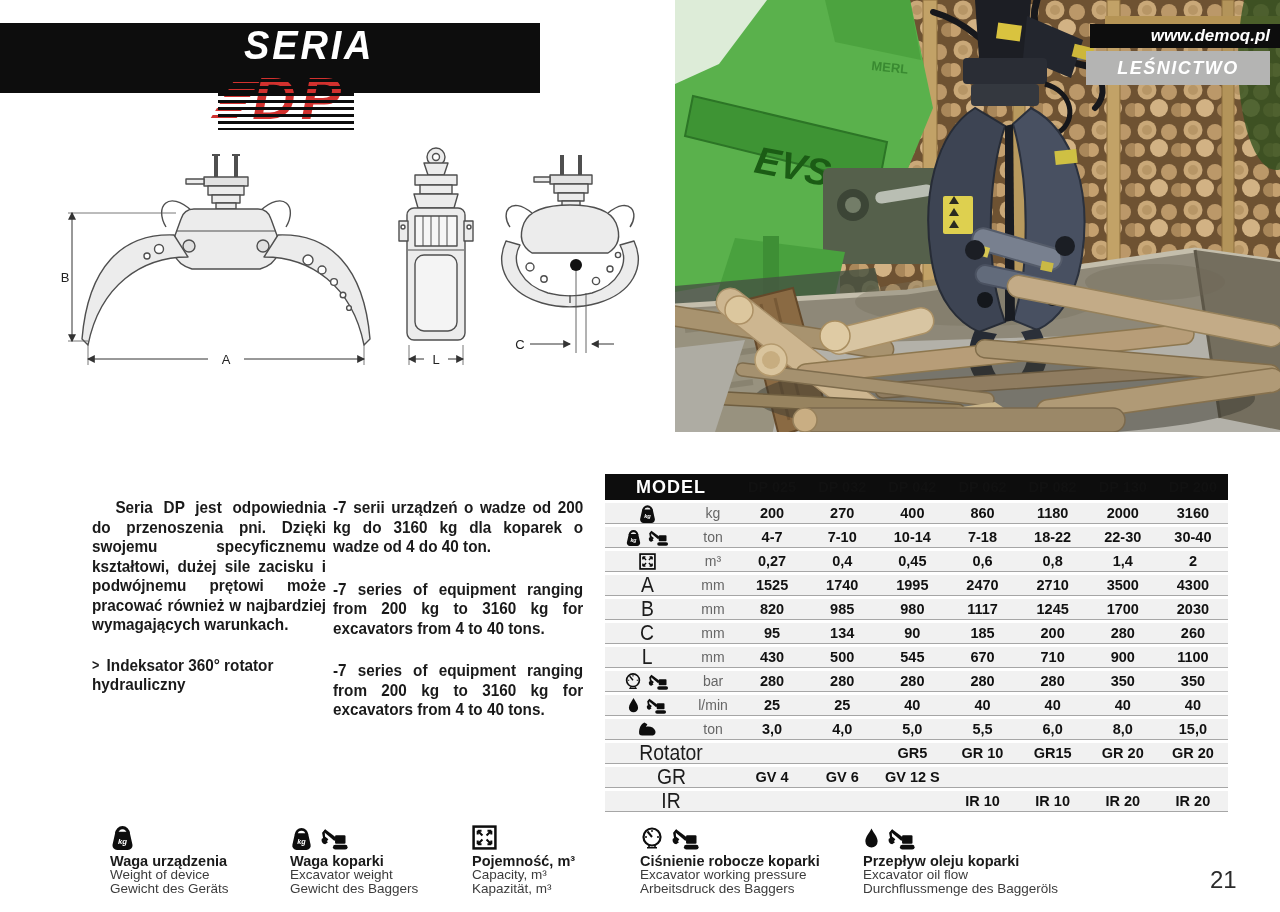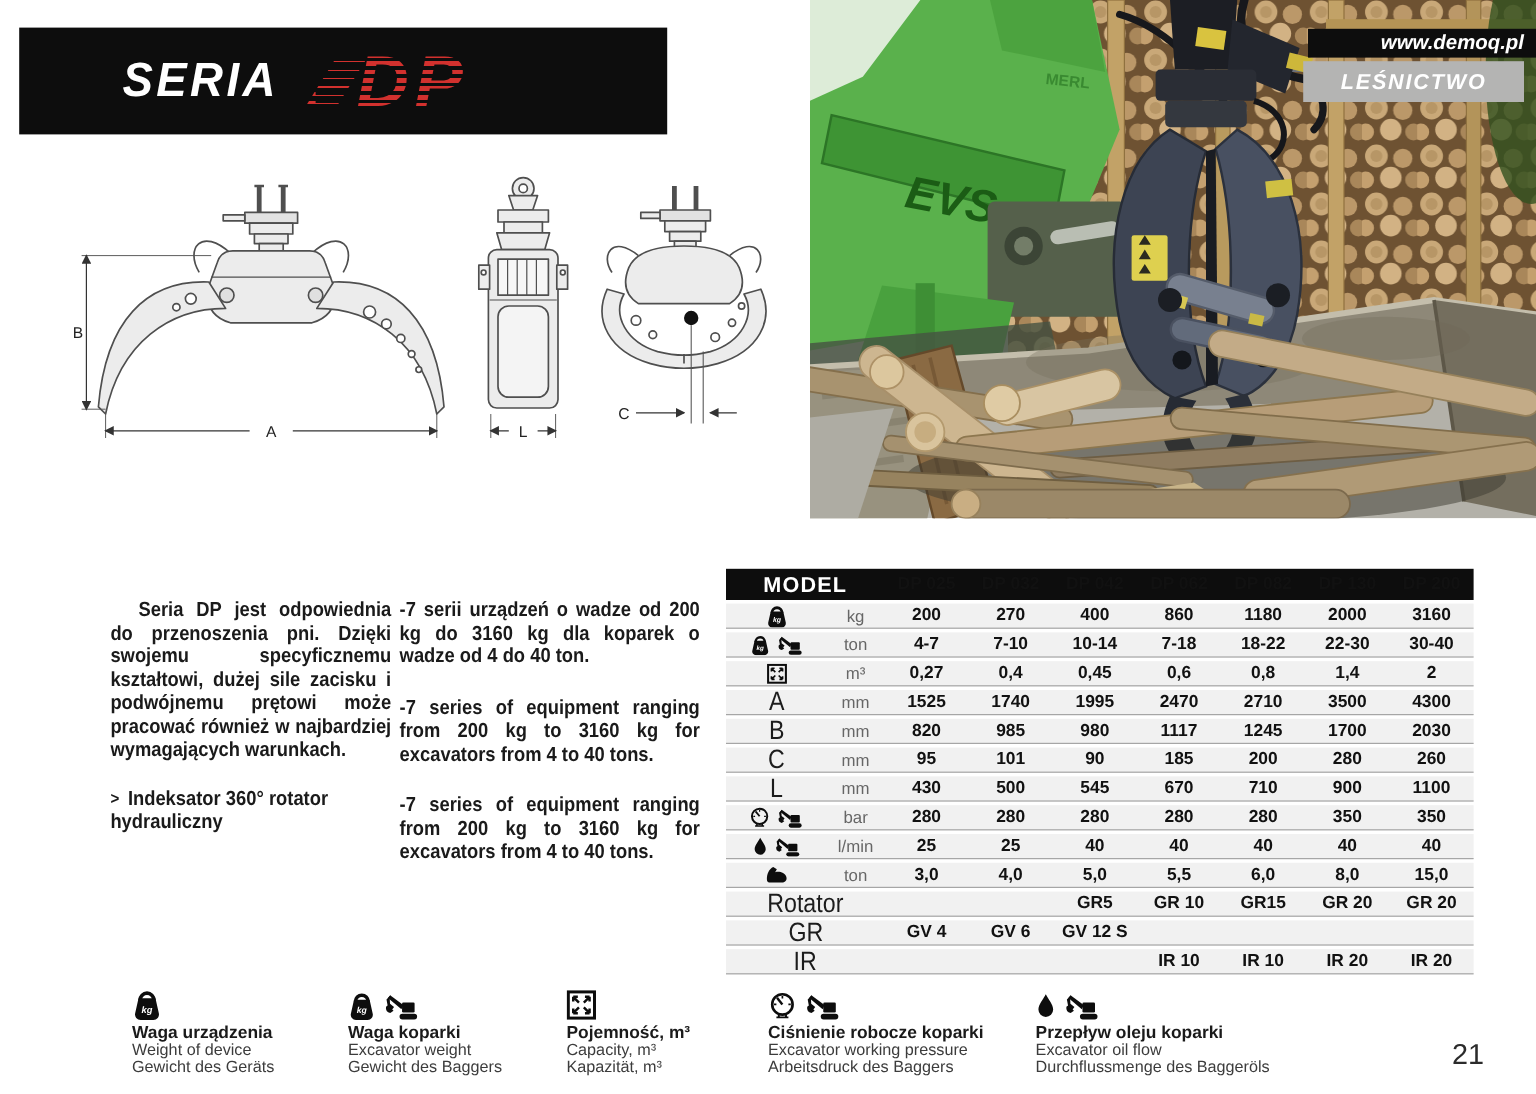--- a/index.html
+++ b/index.html
@@ -1,21 +1,21 @@
 <!DOCTYPE html>
 <html><head>
 <meta charset="utf-8">
 <style>
   html,body{margin:0;padding:0;background:#9a9a9a;}
   .page{position:relative;width:1280px;height:912px;background:#ffffff;overflow:hidden;
         font-family:"Liberation Sans",sans-serif;color:#1a1a1a;}
 
   
-  .banner-series{position:absolute;left:16px;top:23px;width:540px;height:89px;background:#0d0d0d;
-                 display:flex;align-items:center;}
+  .banner-series{position:absolute;left:0;top:23px;width:540px;height:70px;background:#0d0d0d;
+                 display:flex;align-items:center;flex-direction:column;}
   .seria{margin-left:86px;color:#fff;font-size:40px;font-weight:bold;font-style:italic;
          letter-spacing:3px;transform:scaleX(.95);transform-origin:0 50%;}
   .dp-wrap{position:relative;margin-left:58px;height:60px;margin-top:2px;}
   .dp-speed{position:absolute;left:-30px;top:10px;width:26px;height:40px;
             background:repeating-linear-gradient(180deg,#d2312e 0 3px,transparent 3px 7px);
             transform:skewX(-32deg);}
   .dp-text{position:relative;font-size:60px;line-height:58px;font-weight:bold;font-style:italic;
            color:#d2312e;letter-spacing:5px;}
   .dp-stripes{position:absolute;left:-34px;right:-8px;top:-2px;bottom:-2px;
               background:repeating-linear-gradient(180deg,transparent 0 4px,#0d0d0d 4px 7px);}
@@ -399,21 +399,21 @@
       <div class="c-val">1700</div>
       <div class="c-val">2030</div>
     </div>
 
     <div class="t-row">
       <div class="c-icon">
           <span class="row-label">C</span>
         </div>
       <div class="c-unit">mm</div>
       <div class="c-val">95</div>
-      <div class="c-val">101</div>
+      <div class="c-val">134</div>
       <div class="c-val">90</div>
       <div class="c-val">185</div>
       <div class="c-val">200</div>
       <div class="c-val">280</div>
       <div class="c-val">260</div>
     </div>
 
     <div class="t-row">
       <div class="c-icon">
           <span class="row-label">L</span>

